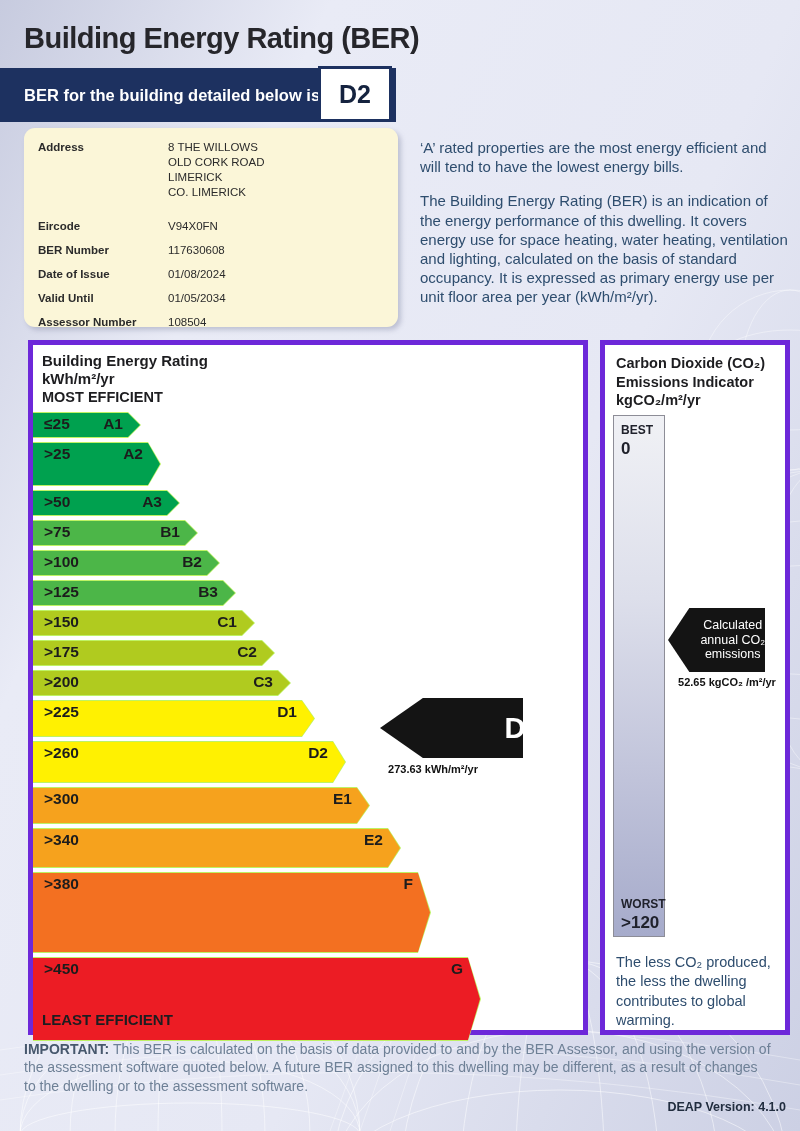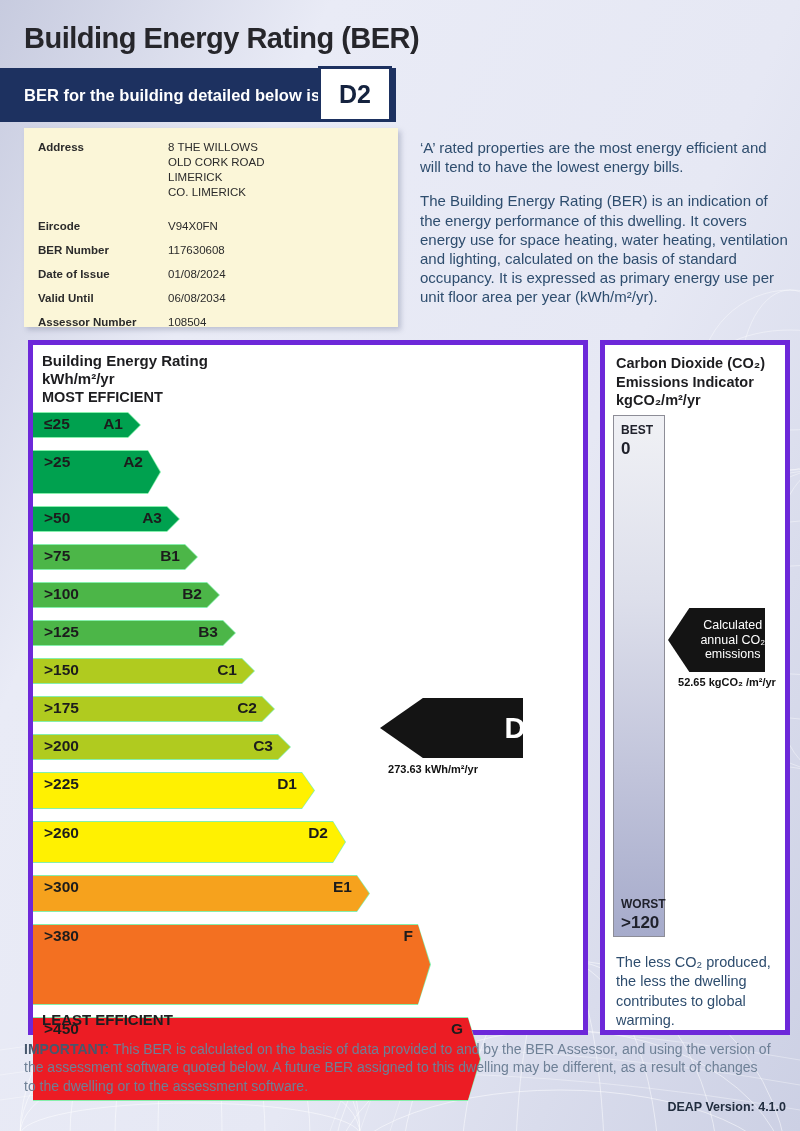--- a/index.html
+++ b/index.html
@@ -7,35 +7,35 @@
     width:800px;height:1131px;position:relative;overflow:hidden;
     font-family:"Liberation Sans","DejaVu Sans",sans-serif;
     background:linear-gradient(115deg,#c7cbdf 0%,#e9ebf6 25%,#e6e8f4 60%,#ccd0e4 100%);
   }
   .bg-pattern{position:absolute;left:0;top:0;width:800px;height:1131px;pointer-events:none;}
   .page-title{position:absolute;left:24px;top:22px;font-size:29px;font-weight:bold;color:#26262b;letter-spacing:-0.5px;}
   .banner{position:absolute;left:0;top:68px;width:396px;height:54px;background:#1d3160;}
   .banner-label{position:absolute;left:24px;top:18px;color:#ffffff;font-weight:bold;font-size:16.5px;}
   .rating-box{position:absolute;left:318px;top:66px;width:74px;height:56px;background:#ffffff;border:3px solid #1d3160;display:flex;align-items:center;justify-content:center;box-sizing:border-box;}
   .rating-box span{font-size:25px;font-weight:bold;color:#15233f;}
-  .details-panel{position:absolute;left:24px;top:128px;width:374px;height:199px;background:#fbf6d8;box-shadow:3px 3px 5px rgba(110,115,145,.35);padding:12px 14px;box-sizing:border-box;}
+  .details-panel{position:absolute;left:24px;top:128px;width:374px;height:199px;background:#fbf6d8;box-shadow:3px 3px 5px rgba(110,115,145,.35);padding:12px 14px;box-sizing:border-box;border-radius:11px;}
   .detail-row{display:flex;margin-bottom:9px;font-size:11.5px;color:#2b2b2b;line-height:1.3;}
   .detail-row:first-child{margin-bottom:19px;}
   .detail-label{width:130px;font-weight:bold;flex-shrink:0;}
   .detail-value{white-space:pre-line;}
   .intro{position:absolute;left:420px;top:138px;width:368px;color:#2e4d6e;font-size:15px;line-height:1.28;}
   .intro p{margin:0 0 15px 0;}
   .panel{position:absolute;background:#ffffff;border:5px solid #6d28d9;box-sizing:border-box;}
   .ber-panel{left:28px;top:340px;width:560px;height:695px;}
   .co2-panel{left:600px;top:340px;width:190px;height:695px;}
   .ber-head{position:absolute;left:9px;top:7px;font-size:15px;font-weight:bold;color:#1d1d20;line-height:1.2;}
   .most-label{position:absolute;left:9px;top:44px;font-size:14.5px;font-weight:bold;color:#1d1d20;}
   .least-label{position:absolute;left:9px;top:666px;font-size:15px;font-weight:bold;color:#1d1d20;}
   .bands{position:absolute;left:0;top:67px;}
-  .band{position:relative;margin-bottom:12px;background:#86efac;
+  .band{position:relative;margin-bottom:4px;background:#bef264;
         clip-path:polygon(0 0,calc(100% - 13px) 0,100% 50%,calc(100% - 13px) 100%,0 100%);}
   .band-fill{position:absolute;top:1px;left:0;right:1px;bottom:1px;
         clip-path:polygon(0 0,calc(100% - 12px) 0,100% 50%,calc(100% - 12px) 100%,0 100%);}
   .band-range{position:absolute;left:11px;top:3px;font-size:15.5px;font-weight:bold;color:#1c1c1c;z-index:2;}
   .band-grade{position:absolute;right:18px;top:3px;font-size:15.5px;font-weight:bold;color:#1c1c1c;z-index:2;}
   .ind-arrow{position:absolute;left:347px;top:353px;width:99px;height:60px;background:#141414;
         clip-path:polygon(0 50%,30% 0,100% 0,100% 100%,30% 100%);
         display:flex;align-items:center;justify-content:center;padding-left:26%;box-sizing:border-box;}
   .ind-arrow span{color:#ffffff;font-size:29px;font-weight:bold;}
   .ind-value{position:absolute;left:340px;top:418px;width:120px;text-align:center;font-size:11px;font-weight:bold;color:#111111;}
@@ -124,21 +124,21 @@
   <div class="detail-row">
     <span class="detail-label">BER Number</span>
     <span class="detail-value">117630608</span>
   </div>
   <div class="detail-row">
     <span class="detail-label">Date of Issue</span>
     <span class="detail-value">01/08/2024</span>
   </div>
   <div class="detail-row">
     <span class="detail-label">Valid Until</span>
-    <span class="detail-value">06/08/2034</span>
+    <span class="detail-value">01/05/2034</span>
   </div>
   <div class="detail-row">
     <span class="detail-label">Assessor Number</span>
     <span class="detail-value">108504</span>
   </div>
   <div class="detail-row">
     <span class="detail-label">Assessor Company No</span>
     <span class="detail-value">108503</span>
   </div>
 </div>
@@ -207,20 +207,25 @@
       </div>
       <div class="band" style="width: 313px; height: 42px;">
         <div class="band-fill" style="background: rgb(255, 241, 1);"></div>
         <span class="band-range">&gt;260</span>
         <span class="band-grade">D2</span>
       </div>
       <div class="band" style="width: 337px; height: 37px;">
         <div class="band-fill" style="background: rgb(246, 162, 29);"></div>
         <span class="band-range">&gt;300</span>
         <span class="band-grade">E1</span>
+      </div>
+      <div class="band" style="width: 368px; height: 40px;">
+        <div class="band-fill" style="background: rgb(246, 162, 29);"></div>
+        <span class="band-range">&gt;340</span>
+        <span class="band-grade">E2</span>
       </div>
       <div class="band" style="width: 398px; height: 81px;">
         <div class="band-fill" style="background: rgb(243, 112, 33);"></div>
         <span class="band-range">&gt;380</span>
         <span class="band-grade">F</span>
       </div>
       <div class="band" style="width: 448px; height: 84px;">
         <div class="band-fill" style="background: rgb(236, 28, 36);"></div>
         <span class="band-range">&gt;450</span>
         <span class="band-grade">G</span>

